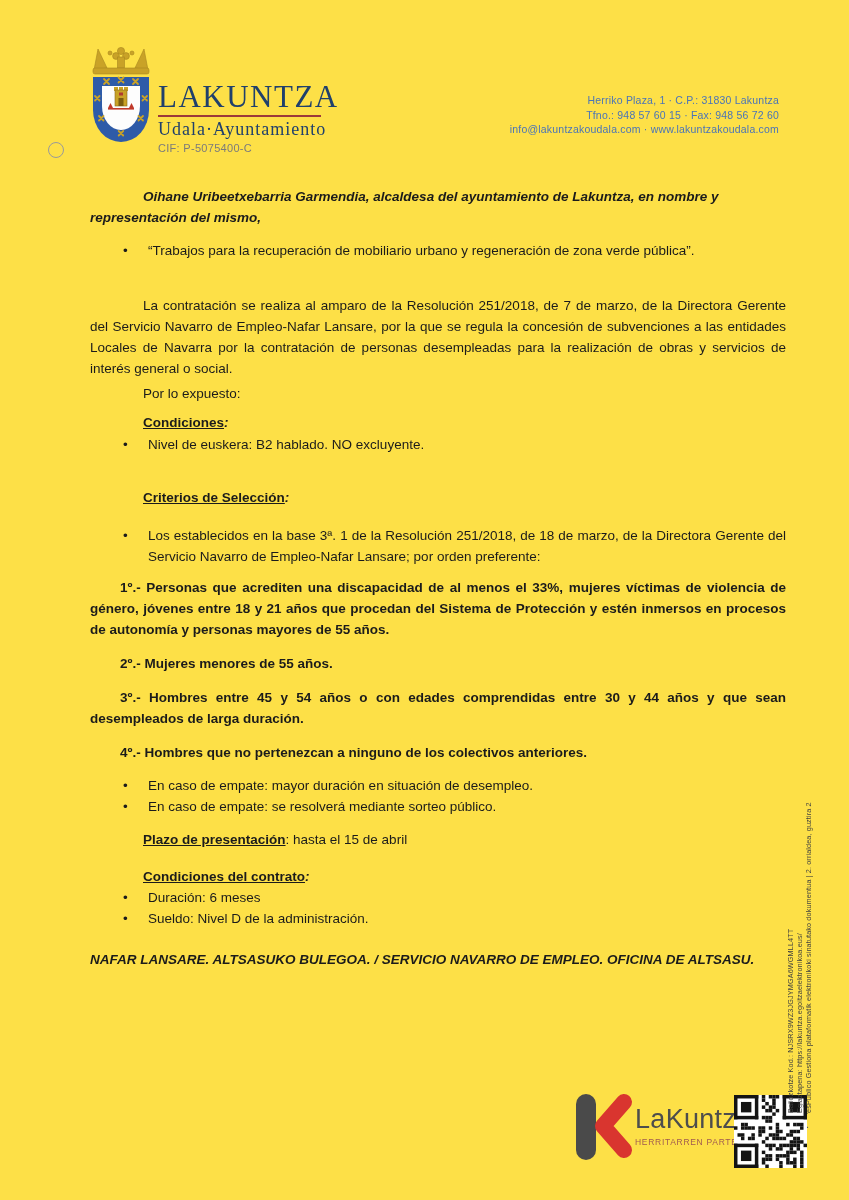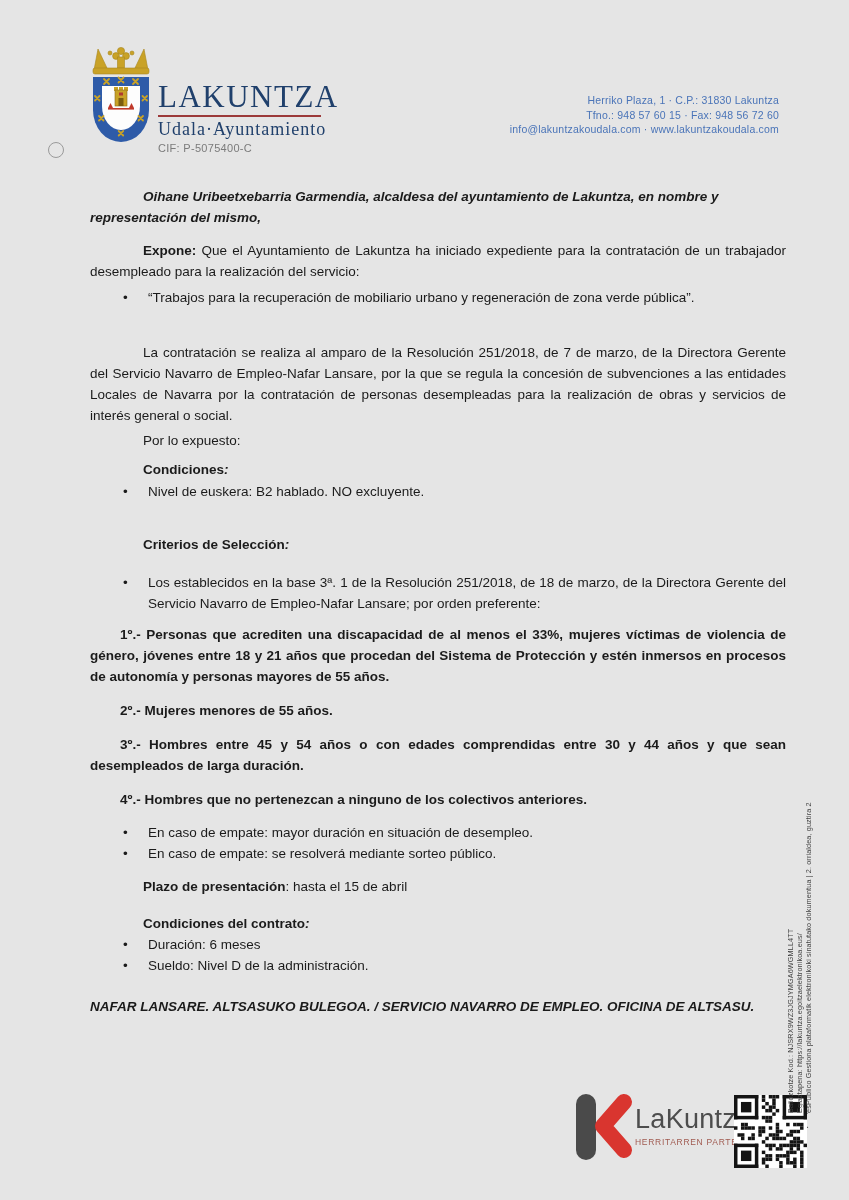--- a/index.html
+++ b/index.html
@@ -1,18 +1,18 @@
 <!DOCTYPE html>
 <html><head>
 <meta charset="utf-8">
 <style>
   * { margin:0; padding:0; box-sizing:border-box; }
   html,body { background:#ffffff; }
   .page {
-    position:relative; width:849px; height:1200px; background:#e5e5e5;
+    position:relative; width:849px; height:1200px; background:#fde047;
     font-family:"Liberation Sans", sans-serif; color:#1b1b1b; overflow:hidden;
   }
 
   
   .crest { position:absolute; left:85px; top:44px; width:72px; height:100px; }
   .brand { position:absolute; left:158px; top:80px; width:240px; }
   .brand-title {
     font-family:"Liberation Serif", serif; font-size:31px; letter-spacing:1.5px;
     color:#20406c; line-height:34px;
   }
@@ -34,21 +34,21 @@
   
   .content { position:absolute; left:90px; top:186px; width:696px;
     font-size:13.5px; line-height:21px; }
   .content p { margin:0; }
   .ind { text-indent:53px; }
   .jus { text-align:justify; }
   .crit { text-indent:30px; text-align:justify;font-weight:bold; }
   .bold { font-weight:bold;font-style:italic; }
   .bullet { position:relative; padding-left:58px; }
   .bullet::before { content:"•"; position:absolute; left:33px; top:0; }
-  .hu { font-weight:bold; }
+  .hu { font-weight:bold; text-decoration:underline; }
   .h { font-weight:bold; text-indent:53px; }
   .mb1{margin-bottom:1px!important}.mb4{margin-bottom:4px!important}
   .mb5{margin-bottom:5px!important}.mb8{margin-bottom:8px!important}
   .mb10{margin-bottom:10px!important}.mb12{margin-bottom:12px!important}
   .mb13{margin-bottom:13px!important}.mb16{margin-bottom:16px!important}
   .mb17{margin-bottom:17px!important}.mb20{margin-bottom:20px!important}
   .mb32{margin-bottom:32px!important}.mb34{margin-bottom:34px!important}
 
   
   .footer-logo { position:absolute; left:574px; top:1092px; width:70px; height:72px; }
@@ -125,21 +125,20 @@
     <div>Tfno.: 948 57 60 15 · Fax: 948 56 72 60</div>
     <div>info@lakuntzakoudala.com · www.lakuntzakoudala.com</div>
   </div>
 
   <div class="punch-hole"></div>
 
   <div class="content">
 
     <p class="ind bold mb12">Oihane Uribeetxebarria Garmendia, alcaldesa del ayuntamiento de Lakuntza, en nombre y representación del mismo,</p>
 
-    <p class="ind jus mb5"><b>Expone:</b><span> Que el Ayuntamiento de Lakuntza ha iniciado expediente para la contratación de un trabajador desempleado para la realización del servicio:</span></p>
 
     <div class="bullet mb34">“Trabajos para la recuperación de mobiliario urbano y regeneración de zona verde pública”.</div>
 
     <p class="ind jus mb4">La contratación se realiza al amparo de la Resolución 251/2018, de 7 de marzo, de la Directora Gerente del Servicio Navarro de Empleo-Nafar Lansare, por la que se regula la concesión de subvenciones a las entidades Locales de Navarra por la contratación de personas desempleadas para la realización de obras y servicios de interés general o social.</p>
 
     <p class="ind mb8">Por lo expuesto:</p>
 
 
     <p class="h mb1"><span class="hu">Condiciones</span><span class="bold">:</span></p>
 

